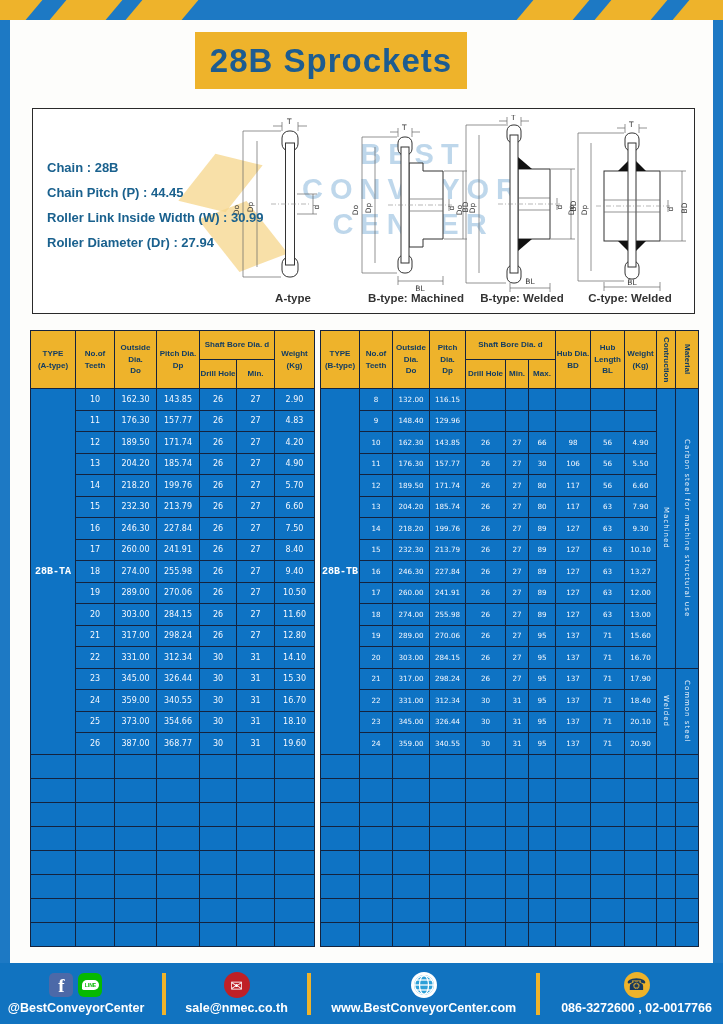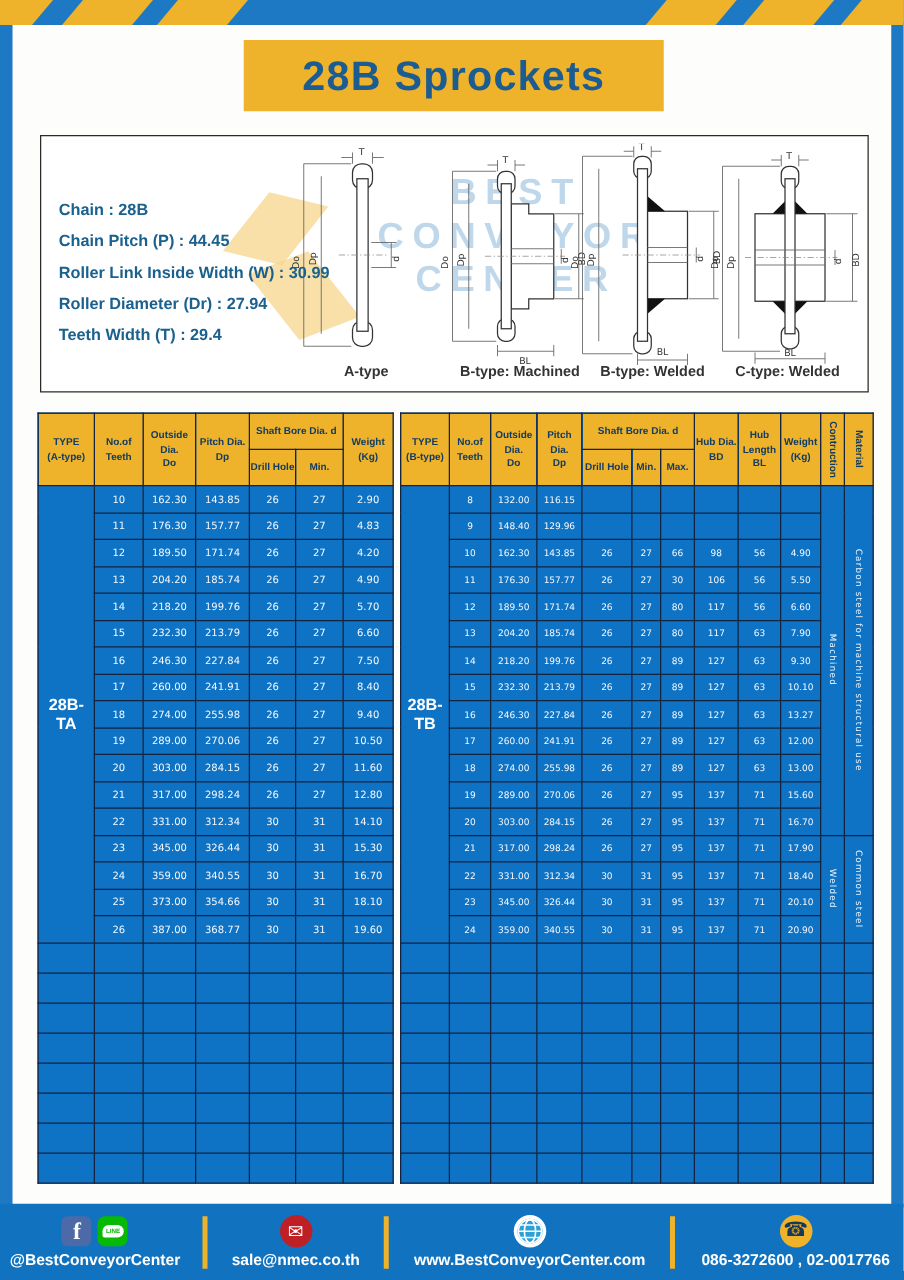--- a/index.html
+++ b/index.html
@@ -6,21 +6,21 @@
   body{font-family:"Liberation Sans",sans-serif;background:#e8e8e8;}
   .page{position:relative;width:723px;height:1024px;background:#fdfdfb;overflow:hidden;margin:0 auto;}
 
   
   .top-band{position:absolute;top:0;left:0;width:723px;height:20px;background:var(--frame-blue,#1d79c4);overflow:hidden;z-index:5;}
   .stripe{position:absolute;top:-8px;height:36px;width:56px;background:var(--yellow,#eeb32b);transform:skewX(-40deg);}
   .side-border{position:absolute;top:18px;bottom:58px;width:10px;background:var(--frame-blue,#1d79c4);z-index:4;}
   .side-border.left{left:0;} .side-border.right{right:0;}
 
   
-  .banner{position:absolute;left:195px;top:32px;width:336px;height:57px;background:var(--yellow,#eeb32b);display:flex;align-items:center;justify-content:center;}
+  .banner{position:absolute;left:195px;top:32px;width:272px;height:57px;background:var(--yellow,#eeb32b);display:flex;align-items:center;justify-content:center;}
   .banner h1{margin:0;font-size:33px;font-weight:800;color:var(--title-blue,#1d5c90);letter-spacing:1px;}
 
   
   .panel{position:absolute;left:32px;top:108px;width:663px;height:206px;background:#fff;border:1.5px solid #2a2a2a;box-sizing:border-box;}
   .watermark{position:absolute;left:170px;top:28px;width:420px;text-align:center;font-weight:800;font-size:29px;line-height:35px;letter-spacing:7px;color:rgba(125,175,216,0.50);white-space:pre-line;z-index:0;}
   .wm-bird{position:absolute;left:150px;top:45px;width:110px;height:120px;z-index:0;opacity:.55;}
   .wm-bird .b1,.wm-bird .b2{position:absolute;background:var(--yellow,#eeb32b);opacity:.75;}
   .b1{left:10px;top:5px;width:55px;height:48px;transform:skewX(-30deg) rotate(12deg);}
   .b2{left:30px;top:55px;width:60px;height:55px;transform:skewX(25deg) rotate(-18deg);}
   .specs{position:absolute;left:14px;top:46px;z-index:2;}
@@ -40,21 +40,21 @@
   table.spro th,table.spro td{border:1.6px solid var(--border-navy,#14233e);padding:0;text-align:center;vertical-align:middle;overflow:hidden;}
   table.spro th{background:var(--yellow,#eeb32b);color:var(--header-text,#123c62);font-weight:bold;font-size:8px;line-height:1.45;white-space:pre-line;}
   .right-t th{font-size:7.4px;line-height:1.4;}
   th.vert,td.vert-cell{writing-mode:vertical-rl;}
   th.vert{font-size:7px;letter-spacing:0;}
   tr.hrow{height:29px;}
   tr.data-row{height:21.5px;}
   tr.empty-row{height:24px;}
   td.num-cell{color:#f4f8ff;font-size:8px;font-family:"DejaVu Sans",sans-serif;}
   .right-t td.num-cell{font-size:7.2px;}
-  td.type-cell{color:#fff;font-size:13px;font-weight:bold;font-family:Liberation Sans, sans-serif;}
+  td.type-cell{color:#fff;font-size:10px;font-weight:bold;font-family:Liberation Mono, monospace;}
   td.vert-cell{color:#eef4fc;font-size:7px;font-family:"DejaVu Sans",sans-serif;letter-spacing:1px;}
 
   
   .footer{position:absolute;left:0;bottom:0;width:723px;height:61px;background:var(--footer-blue,#1173c0);display:flex;align-items:center;justify-content:center;z-index:6;}
   .fgroup{display:flex;flex-direction:column;align-items:center;justify-content:center;}
   .fsep{width:4px;height:42px;background:var(--yellow,#eeb32b);margin:0 10px;}
   .ftext{color:#fff;font-weight:bold;font-size:12.5px;margin-top:3px;white-space:nowrap;}
   .icon-row{display:flex;gap:5px;align-items:center;height:26px;}
   .fb{width:24px;height:24px;border-radius:5px;background:#4c69a8;color:#fff;font-family:"Liberation Serif",serif;font-weight:bold;font-size:19px;display:flex;align-items:flex-end;justify-content:center;line-height:23px;}
   .line-ic{width:24px;height:24px;border-radius:6px;background:#06b902;display:flex;align-items:center;justify-content:center;}
@@ -91,21 +91,20 @@
       </div>
     <div class="watermark">BEST
 CONVEYOR
 CENTER</div>
 
     <div class="specs">
       <div>Chain : 28B</div>
       <div>Chain Pitch (P) : 44.45</div>
       <div>Roller Link Inside Width (W) : 30.99</div>
       <div>Roller Diameter (Dr) : 27.94</div>
-      <div>Teeth Width (T) : 29.4</div>
     </div>
 
     <svg class="diag" style="left:192px" width="132" height="180">
       <line class="dim" x1="57" y1="11" x2="48" y2="11"></line>
         <line class="dim" x1="73" y1="11" x2="82" y2="11"></line>
       <line class="dim" x1="57" y1="7" x2="57" y2="16"></line>
         <line class="dim" x1="73" y1="7" x2="73" y2="16"></line>
       <text x="62" y="9">T</text>
       <line class="dim" x1="18" y1="16" x2="18" y2="162"></line>
         <line class="dim" x1="18" y1="16" x2="56" y2="16"></line>

